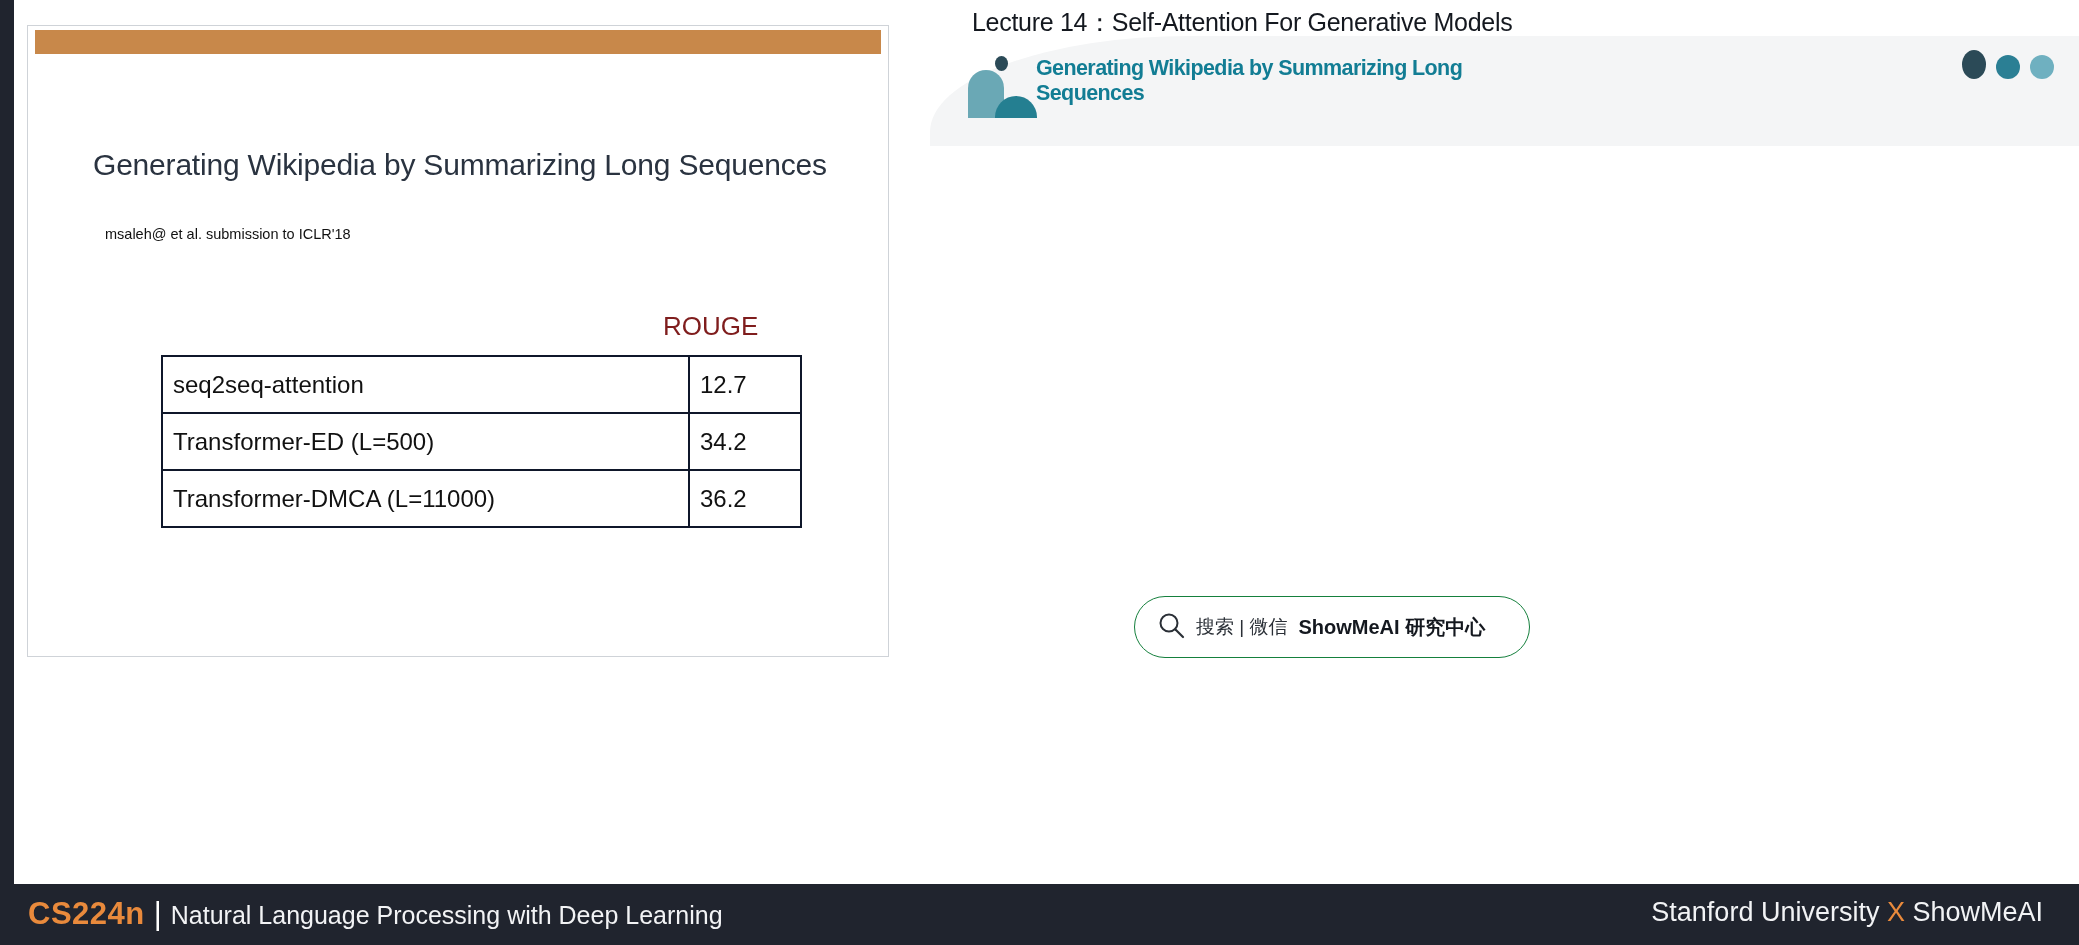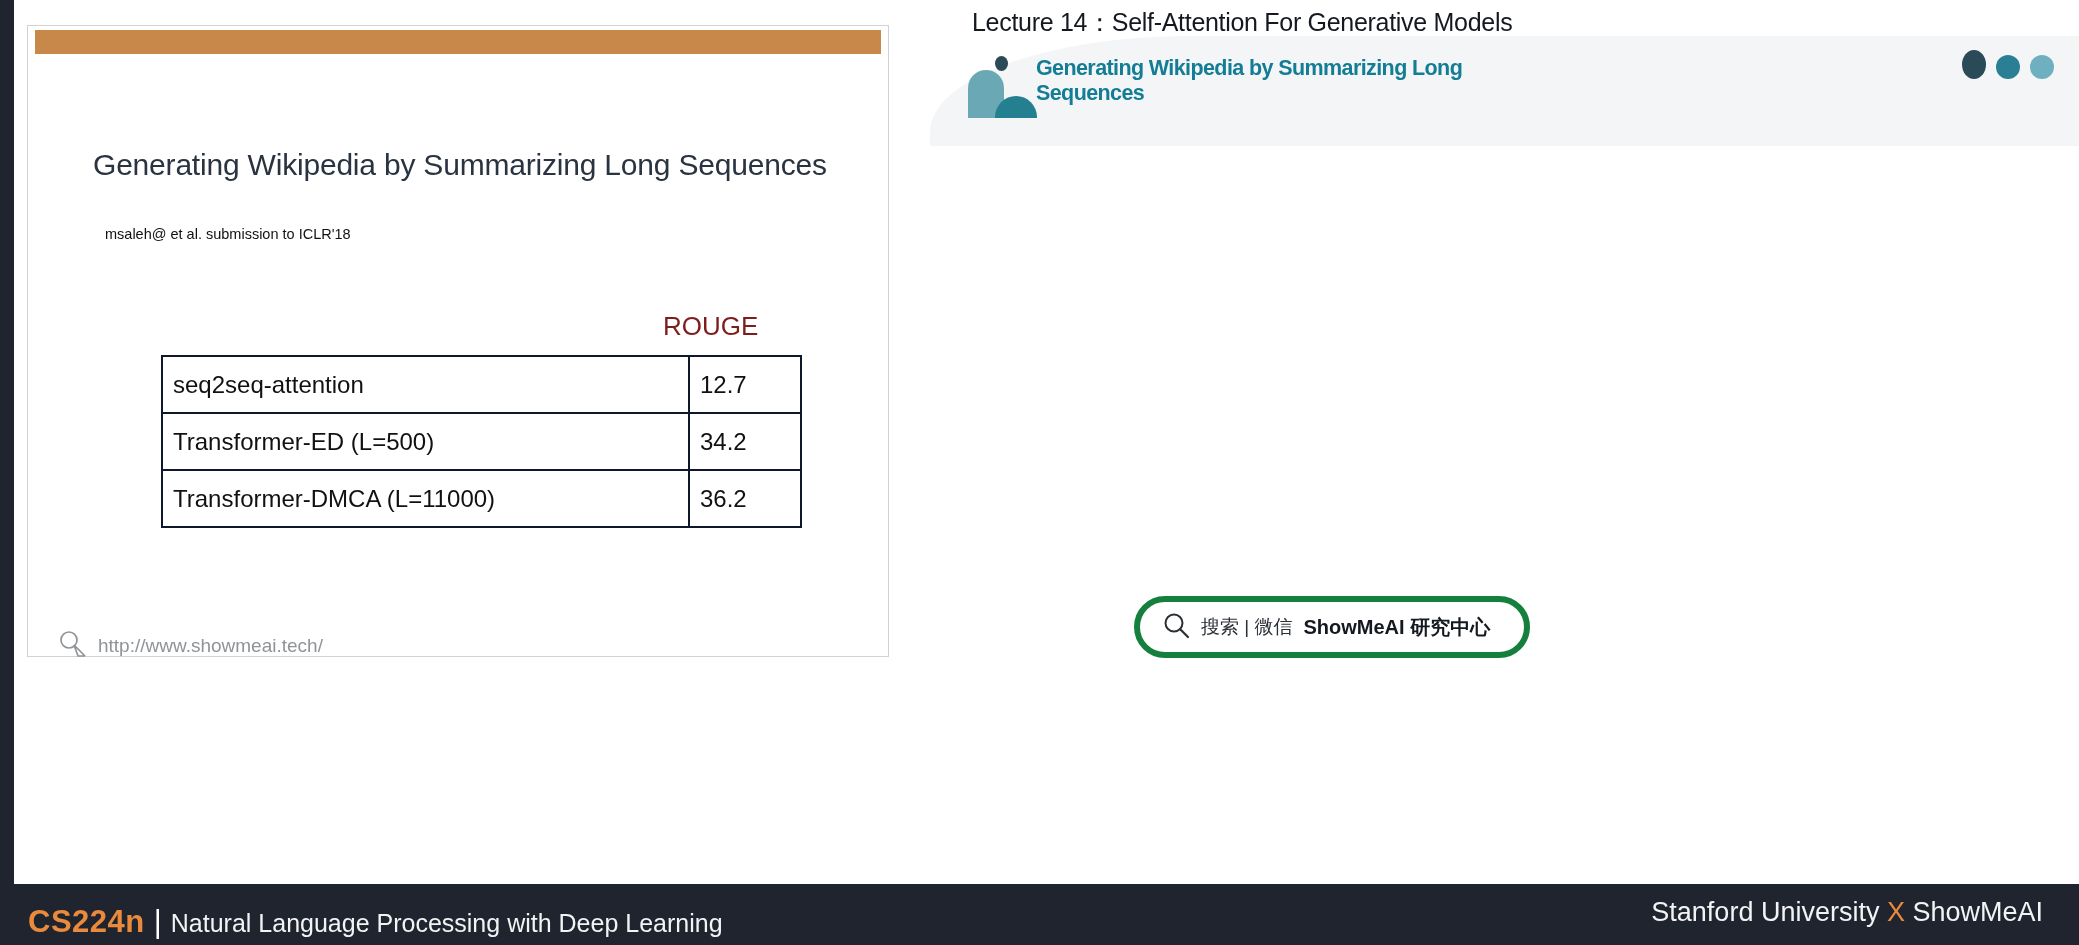--- a/index.html
+++ b/index.html
@@ -175,21 +175,21 @@
     left: 2030px; top: 55px;
     width: 24px; height: 24px;
     background: #6fb0c0;
   }
 
   
   .search-pill {
     position: absolute;
     left: 1134px; top: 596px;
     width: 396px; height: 62px;
-    border: 6px solid #15803d;
+    border: 1px solid #15803d;
     border-radius: 31px;
     background: #ffffff;
     display: flex;
     align-items: center;
     padding-left: 22px;
     box-sizing: border-box;
     gap: 11px;
   }
   .search-glyph { flex: 0 0 auto; }
   .search-label {
@@ -216,21 +216,20 @@
     left: 28px; top: 12px;
     display: flex;
     align-items: baseline;
     white-space: nowrap;
   }
   .footer-course {
     font-size: 31px;
     font-weight: bold;
     color: #e98a3c;
     letter-spacing: 0.5px;
-    margin-top: 8px;
   }
   .footer-pipe {
     font-size: 31px;
     color: #ffffff;
     margin: 0 9px;
   }
   .footer-sub {
     font-size: 25px;
     color: #f2f3f5;
   }
@@ -267,29 +266,20 @@
         <td class="col-name">Transformer-ED (L=500)</td>
         <td class="col-val">34.2</td>
       </tr>
       <tr>
         <td class="col-name">Transformer-DMCA (L=11000)</td>
         <td class="col-val bold-val">36.2</td>
       </tr>
     </tbody>
   </table>
 
-  <div class="watermark">
-    <span>
-      <svg width="30" height="30" viewBox="0 0 30 30">
-        <circle cx="11" cy="11" r="8" fill="none" stroke="#8f9499" stroke-width="1.7"></circle>
-        <path d="M16 16 L27 27 M16 16 L20 27 L27 27" fill="none" stroke="#8f9499" stroke-width="1.7" stroke-linejoin="round"></path>
-      </svg>
-    </span>
-    <span class="watermark-url">http://www.showmeai.tech/</span>
-  </div>
 </div>
 
 <div class="lecture-title">Lecture 14：Self-Attention For Generative Models</div>
 
 <div class="swoosh"></div>
 
 <div class="paper-block">
   <div class="logo-mark">
     <div class="logo-quarter"></div>
     <div class="logo-half"></div>

